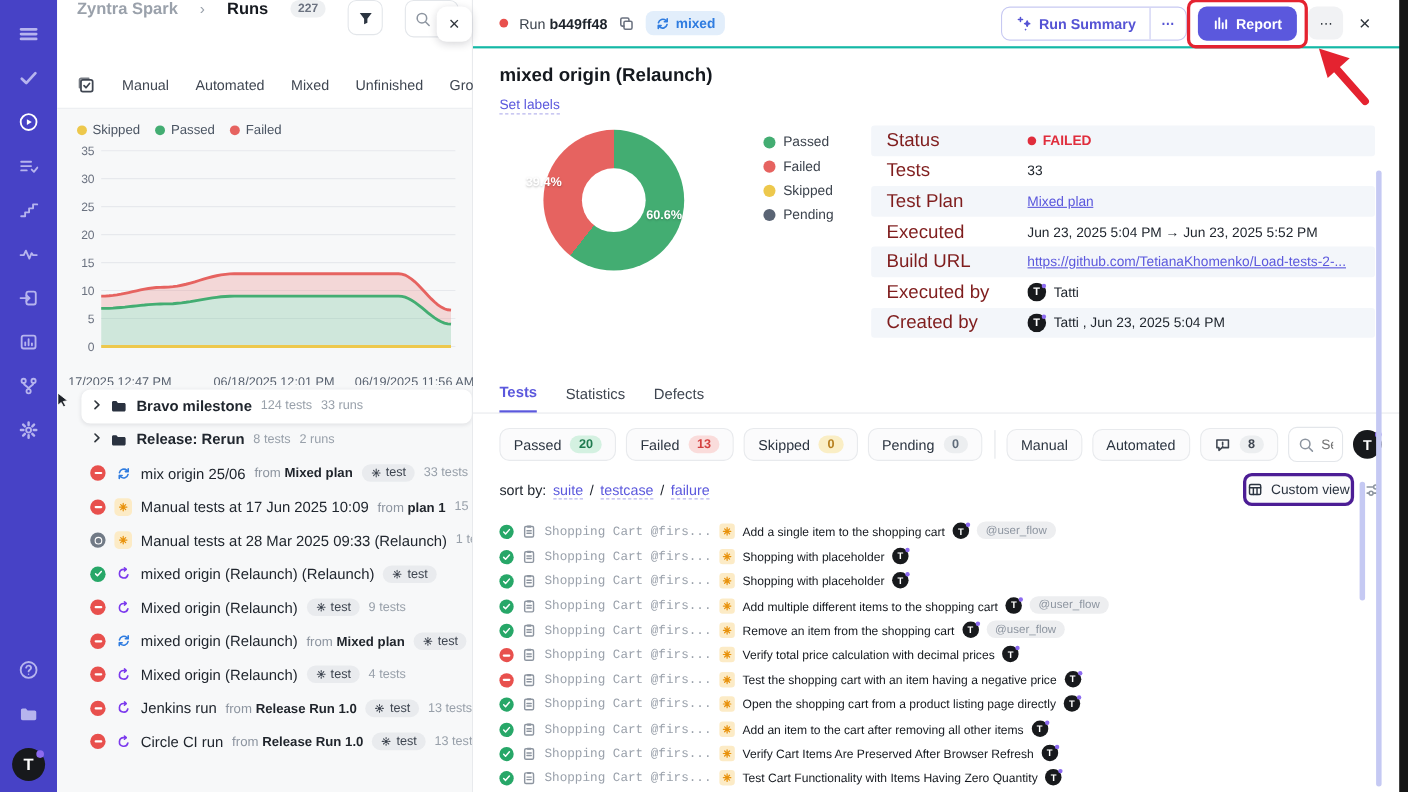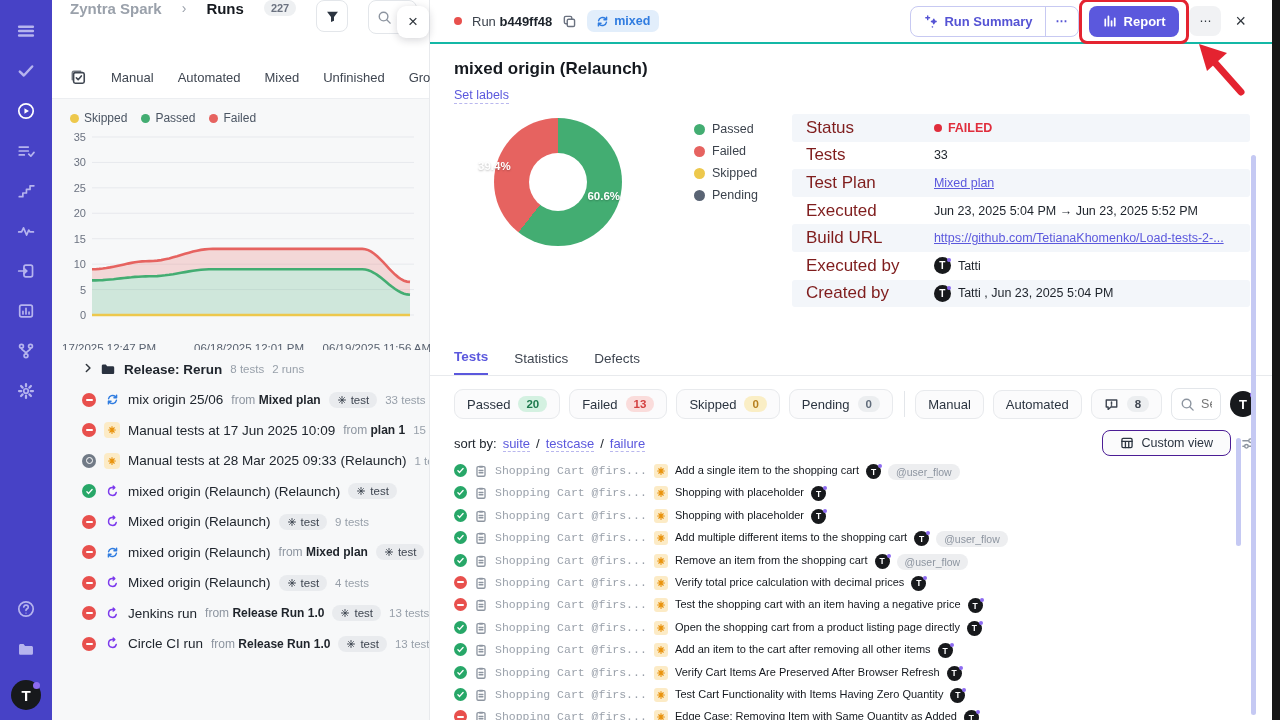--- a/index.html
+++ b/index.html
@@ -152,27 +152,27 @@
   .chip-avatar { width:26px; height:26px; border-radius:50%; background:#17191c; color:#fff;
     font-weight:800; font-size:13px; display:flex; align-items:center; justify-content:center;
     position:relative; cursor:pointer; flex-shrink:0; }
   .chip-avatar::after { content:""; position:absolute; right:0; top:1px; width:6px; height:6px;
     border-radius:50%; background:#8d6bf0; }
 
   .sort-row { display:flex; align-items:center; padding:10px 24px 6px; font-size:13px; }
   .sort-label { color:#20262e; margin-right:6px; }
   .sort-link { color:#5b58dd; border-bottom:1px dashed #b9b7ee; cursor:pointer; }
   .sort-sep { color:#20262e; margin:0 6px; }
-  .custom-view { margin-left:auto; display:flex; align-items:center; gap:7px; border:1px solid #4c1d95;
-    background:#fbfbfc; border-radius:8px; padding:5px 17px; font-size:12.5px; color:#2b3440;
+  .custom-view { margin-left:auto; display:flex; align-items:center; gap:7px; border:3px solid #4c1d95;
+    background:#fbfbfc; border-radius:8px; padding:5px 1px; font-size:12.5px; color:#2b3440;
     cursor:pointer; }
   .sliders-btn { margin-left:10px; color:#8d95a0; display:flex; cursor:pointer; }
 
   .test-list { padding:2px 24px 0; overflow:hidden; height:283px; position:relative; }
-  .test-row { height:22.4px; display:flex; align-items:flex-start; gap:7px; cursor:pointer; }
+  .test-row { height:22.4px; display:flex; align-items:flex-end; gap:7px; cursor:pointer; }
   .t-st { width:13px; height:13px; border-radius:50%; flex-shrink:0; display:flex;
     align-items:center; justify-content:center; }
   .clip-ic { color:#8d95a0; display:flex; flex-shrink:0; }
   .suite-name { font-family:"Liberation Mono","DejaVu Sans Mono",monospace; font-size:11.5px;
     color:#9aa1ab; width:152px; flex-shrink:0; white-space:nowrap; overflow:hidden; }
   .t-burst { width:14px; height:14px; border-radius:3px; background:#fcebc6; color:#e8920c;
     display:flex; align-items:center; justify-content:center; flex-shrink:0; }
   .t-title { font-size:11px; color:#15191f; white-space:nowrap; }
   .t-avatar { width:15px; height:15px; border-radius:50%; background:#17191c; color:#fff;
     font-size:8.5px; font-weight:800; display:inline-flex; align-items:center; justify-content:center;
@@ -378,20 +378,36 @@
           <line x1="30" y1="186" x2="348" y2="186" stroke="#edc84c" stroke-width="2.6"></line>
         </svg>
       <div class="x-labels" id="x-labels">
           <span style="left: 0px;">17/2025 12:47 PM</span>
           <span style="left: 37%;">06/18/2025 12:01 PM</span>
           <span style="left: 73%;">06/19/2025 11:56 AM</span>
         </div>
     </div>
 
     <div class="run-list" id="run-list">
+        <div class="run-row hover">
+          <span class="cursor-ic"><svg width="15" height="15" viewBox="0 0 16 16" fill="none" stroke="currentColor" stroke-width="1.5" stroke-linecap="round" stroke-linejoin="round">
+              <path d="M3 1.6l9.2 7.2-4.2.8 2.3 4.2-2 1-2.3-4.2L3 13z" fill="#20242b" stroke="#fff" stroke-width=".8"></path>
+            </svg></span>
+          <span class="chev"><svg width="12" height="12" viewBox="0 0 16 16" fill="none" stroke="currentColor" stroke-width="1.5" stroke-linecap="round" stroke-linejoin="round">
+              <path d="M5.8 3.4L10.6 8l-4.8 4.6" stroke-width="2"></path>
+            </svg></span>
+          <span class="folder-ic" style="display: flex;">
+            <svg width="16" height="16" viewBox="0 0 16 16" fill="none" stroke="currentColor" stroke-width="1.5" stroke-linecap="round" stroke-linejoin="round">
+              <path d="M1.8 5c0-.8.6-1.4 1.4-1.4h2.6l1.4 1.7h5.6c.8 0 1.4.6 1.4 1.4v5c0 .8-.6 1.4-1.4 1.4H3.2c-.8 0-1.4-.6-1.4-1.4z" fill="currentColor" stroke="none"></path>
+            </svg>
+          </span>
+          <span class="run-name" style="font-weight: 600;">Bravo milestone</span>
+          <span class="meta-txt">124 tests</span>
+          <span class="meta-txt">33 runs</span>
+        </div>
         <div class="run-row">
           <span class="chev"><svg width="12" height="12" viewBox="0 0 16 16" fill="none" stroke="currentColor" stroke-width="1.5" stroke-linecap="round" stroke-linejoin="round">
               <path d="M5.8 3.4L10.6 8l-4.8 4.6" stroke-width="2"></path>
             </svg></span>
           <span class="folder-ic" style="display: flex;">
             <svg width="16" height="16" viewBox="0 0 16 16" fill="none" stroke="currentColor" stroke-width="1.5" stroke-linecap="round" stroke-linejoin="round">
               <path d="M1.8 5c0-.8.6-1.4 1.4-1.4h2.6l1.4 1.7h5.6c.8 0 1.4.6 1.4 1.4v5c0 .8-.6 1.4-1.4 1.4H3.2c-.8 0-1.4-.6-1.4-1.4z" fill="currentColor" stroke="none"></path>
             </svg>
           </span>
           <span class="run-name" style="font-weight: 600;">Release: Rerun</span>

